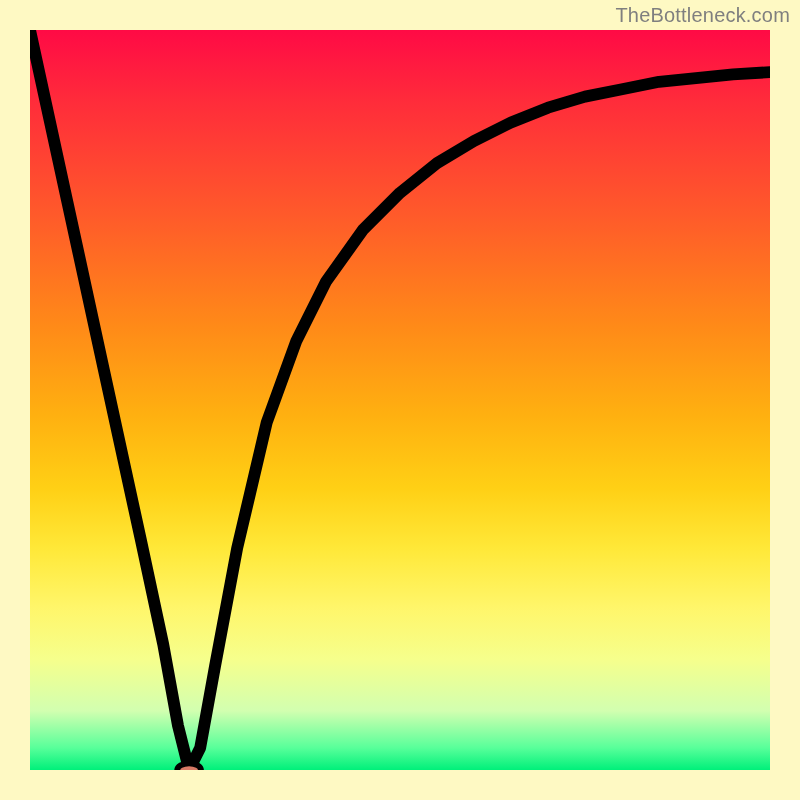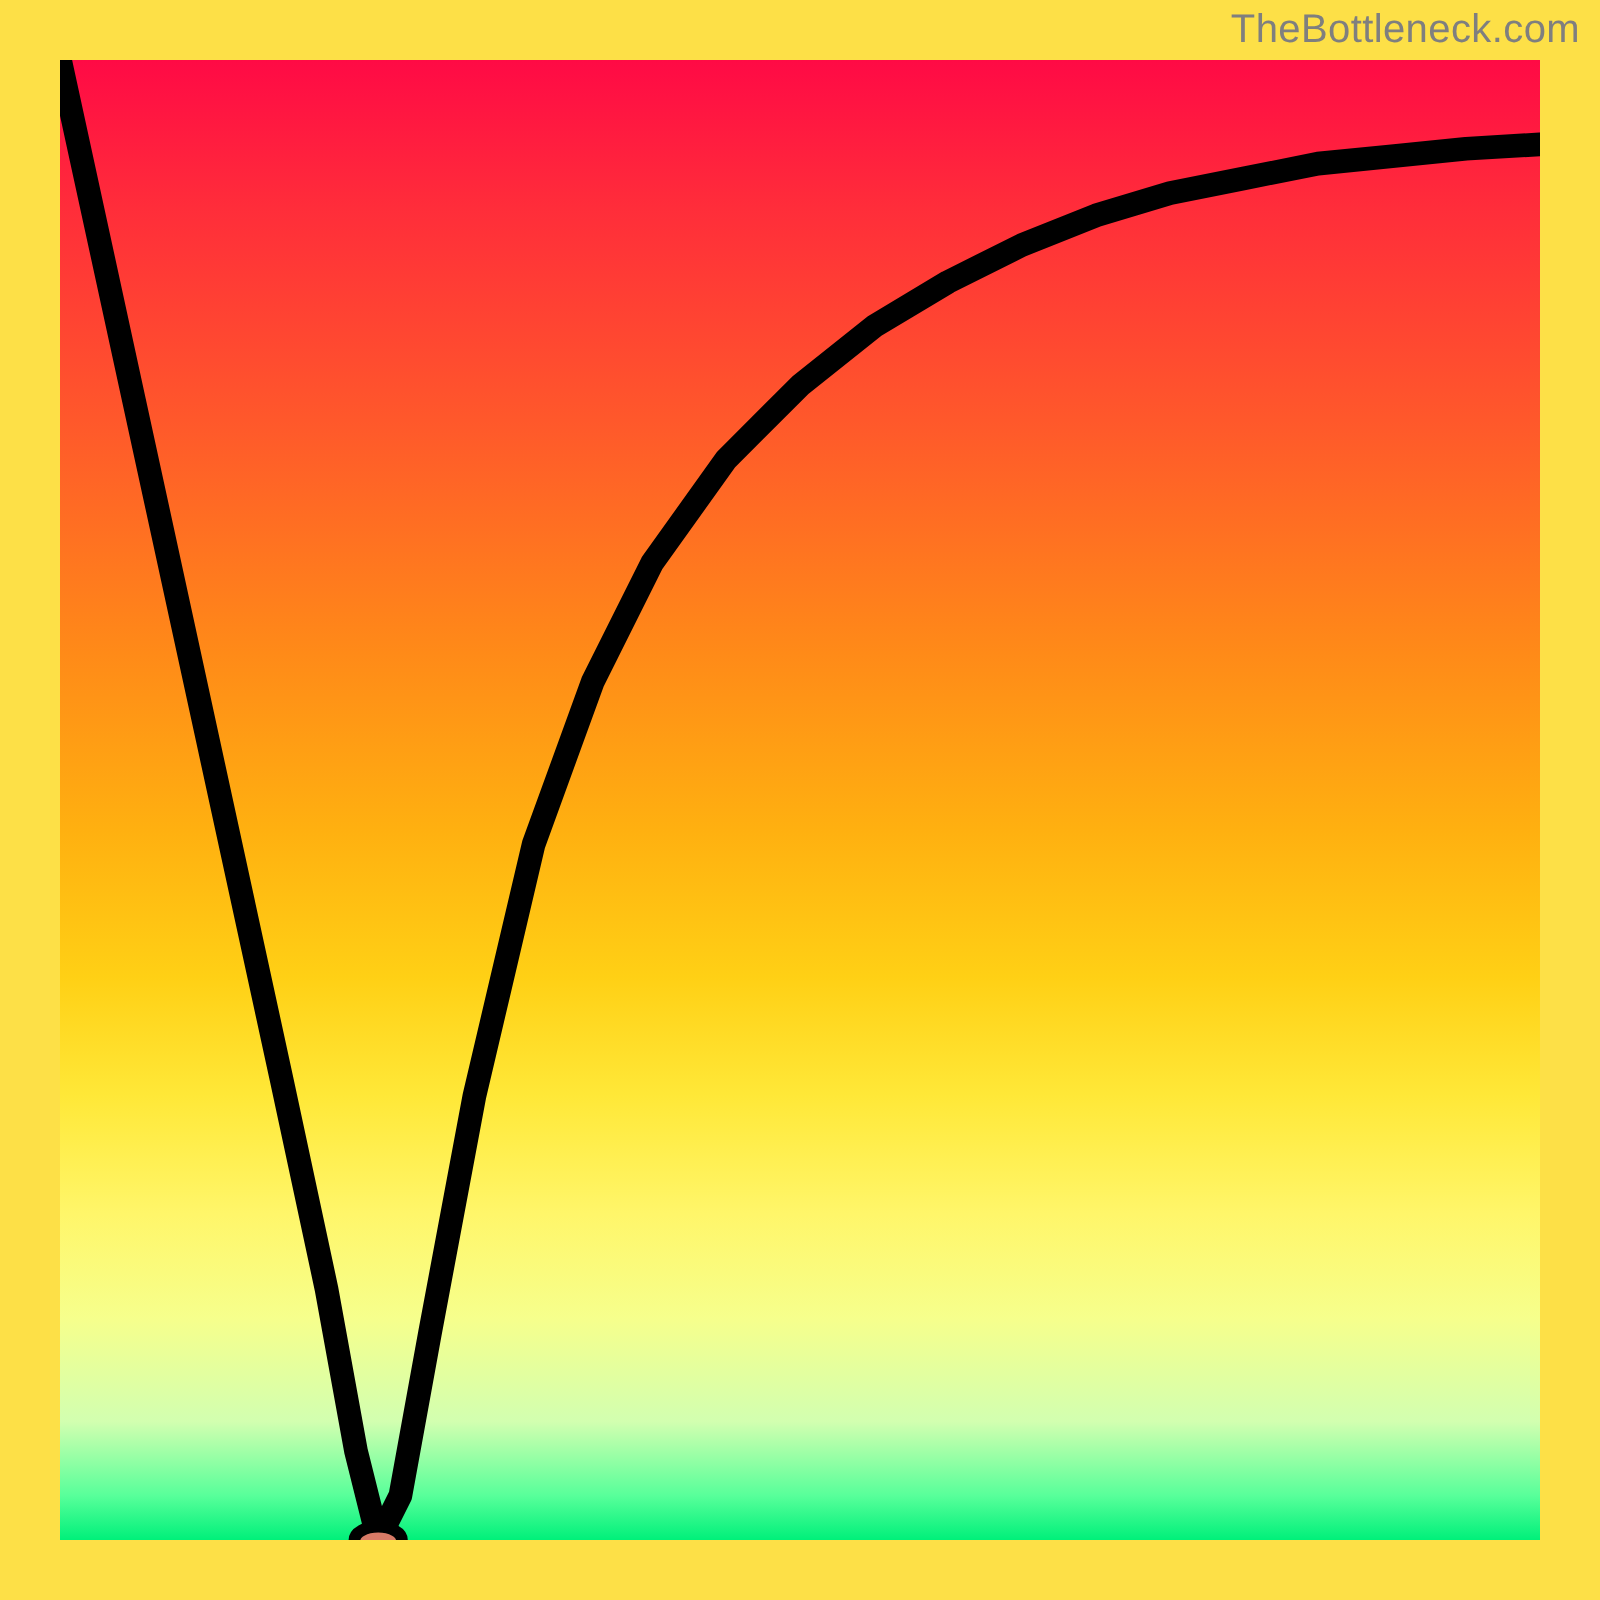--- a/index.html
+++ b/index.html
@@ -8,21 +8,21 @@
     width: 800px;
     height: 800px;
     background: #000;
     overflow: hidden;
     font-family: Arial, Helvetica, sans-serif;
   }
   .frame {
     position: relative;
     width: 800px;
     height: 800px;
-    background: #fde047;
+    background: #fef9c3;
   }
   .plot-area {
     position: absolute;
     left: 30px;
     top: 30px;
     width: 740px;
     height: 740px;
     background: linear-gradient(
       to bottom,
       #ff0a45 0%,

